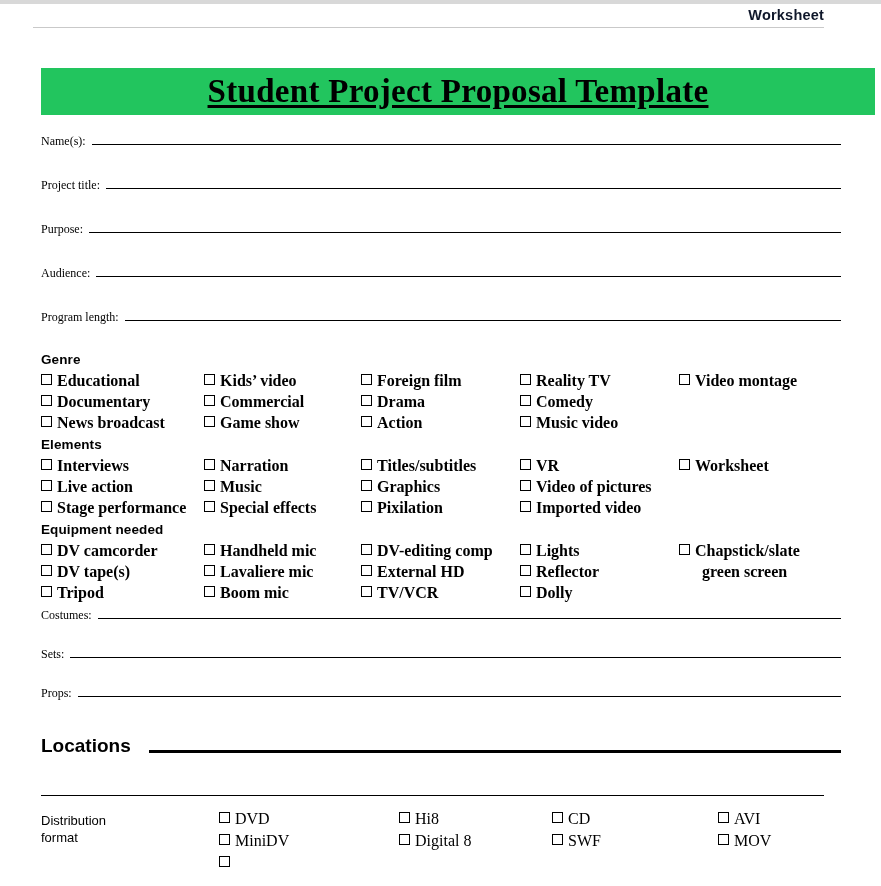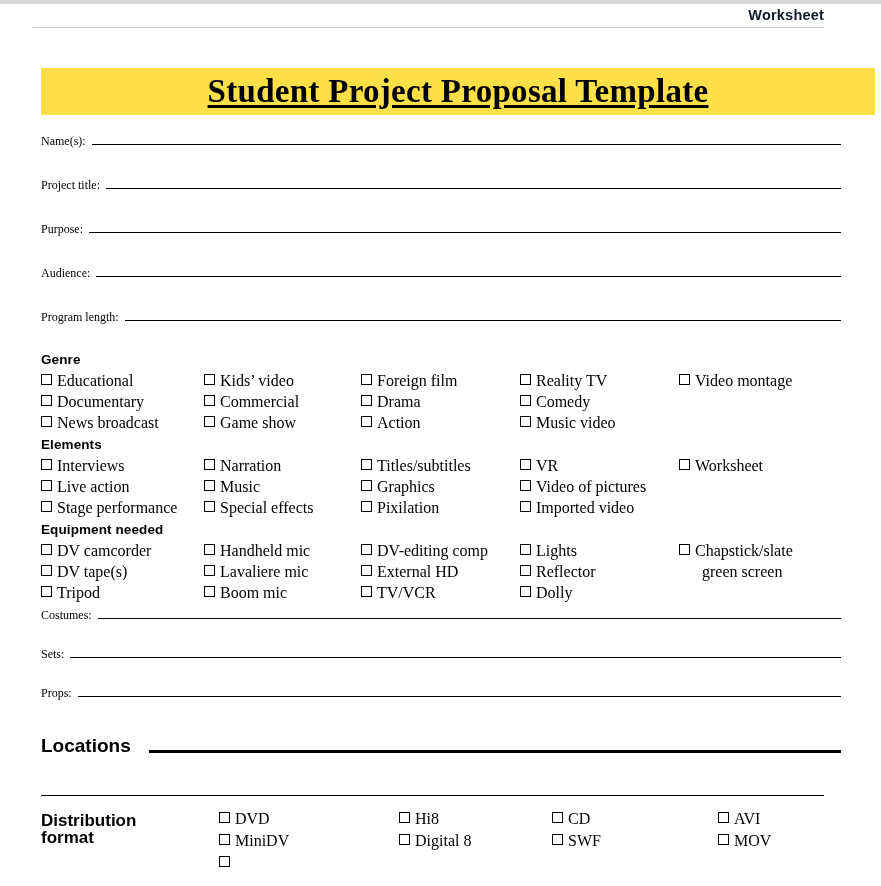--- a/index.html
+++ b/index.html
@@ -43,21 +43,21 @@
     letter-spacing: 0.2px;
   }
 
   
   .title-banner {
     position: absolute;
     top: 68px;
     left: 41px;
     width: 834px;
     height: 47px;
-    background: #fde047;
+    background: #22c55e;
     display: flex;
     align-items: center;
     justify-content: center;
   }
   .title-banner .title-text {
     font-family: "Liberation Serif", serif;
     font-size: 33px;
     font-weight: bold;
     text-decoration: underline;
     text-underline-offset: 3px;
@@ -103,20 +103,21 @@
   .section-title {
     font-family: "Liberation Sans", sans-serif;
     font-size: 13.5px;
     font-weight: bold;
     margin-bottom: 4px;
     letter-spacing: 0.1px;
   }
   .cb-grid {
     position: relative;
     height: 64px;
+    font-weight: bold;
   }
   .cb-col {
     position: absolute;
     top: 0;
   }
   .cb-item {
     display: flex;
     align-items: flex-start;
     height: 21px;
     white-space: nowrap;
@@ -181,22 +182,22 @@
   .dist-block {
     position: relative;
     margin-top: 13px;
     height: 64px;
   }
   .dist-label {
     position: absolute;
     left: 0;
     top: 3px;
     font-family: "Liberation Sans", sans-serif;
-    font-size: 17px;
-    font-weight: bold;
+    font-size: 13px;
+    font-weight: normal;
     line-height: 17px;
     width: 140px;
   }
   .dcol-1 { left: 178px; }
   .dcol-2 { left: 358px; }
   .dcol-3 { left: 511px; }
   .dcol-4 { left: 677px; }
   .dist-block .cb-item { height: 22px; }
 </style>
 </head>

